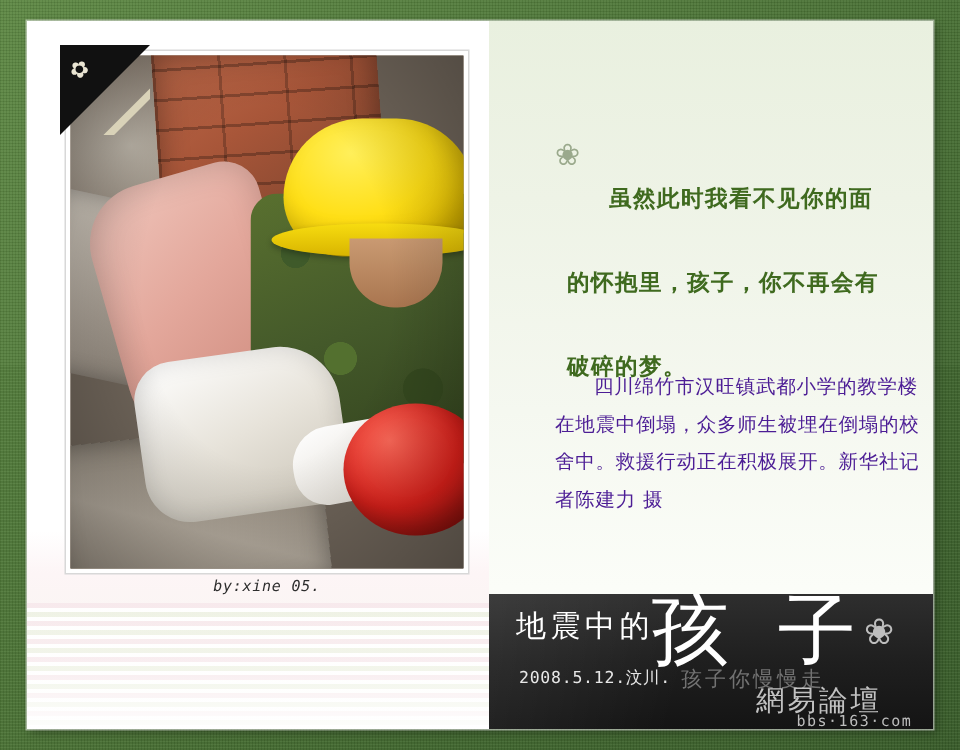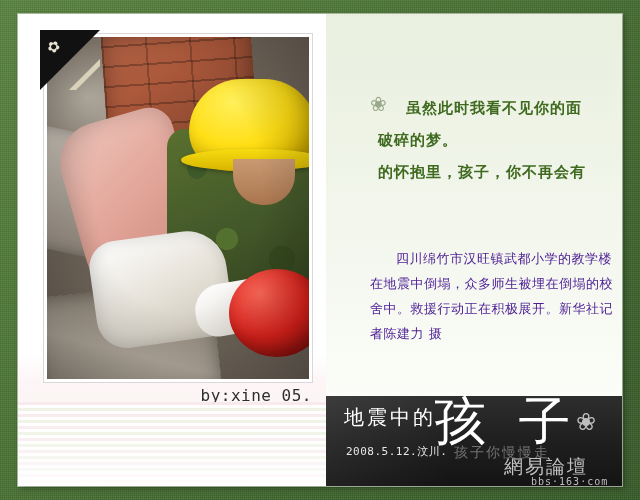--- a/index.html
+++ b/index.html
@@ -214,25 +214,26 @@
     line-height: 1;
     transform: rotate(-45deg);
   }
 
   
   .photo-caption {
     position: absolute;
     left: 26px;
     top: 372px;
     width: 268px;
-    text-align: right;
+    text-align: center;
     font-family: "DejaVu Sans Mono", monospace;
-    font-size: 16px;
+    font-size: 10px;
     color: #2e2e2e;
     letter-spacing: 0.5px;
+    font-style: italic;
   }
 
   
   .stripes {
     position: absolute;
     left: 0;
     top: 388px;
     width: 308px;
     height: 84px;
     background: repeating-linear-gradient(
@@ -266,21 +267,21 @@
     left: 388px;
     top: 78px;
     width: 212px;
     font-family: "DejaVu Sans", sans-serif;
     font-size: 15px;
     line-height: 32px;
     color: #3f6a1f;
     font-weight: bold;
     letter-spacing: 1px;
   }
-  .poem .ln { display: block; }
+  .poem .ln { display: block; margin-top: 24px; }
   .poem .ln.indent { margin-left: -28px; }
 
   .body-text {
     position: absolute;
     left: 352px;
     top: 232px;
     width: 248px;
     font-family: "DejaVu Sans", sans-serif;
     font-size: 13px;
     line-height: 25px;
@@ -410,22 +411,22 @@
 
     <div class="photo-caption">by:xine  05.</div>
 
     <div class="stripes"></div>
     <div class="stripes-fade"></div>
 
     <div class="bow-mark">❀</div>
 
     <div class="poem">
       <span class="ln">虽然此时我看不见你的面</span>
+      <span class="ln indent">的怀抱里，孩子，你不再会有</span>
       <span class="ln indent">破碎的梦。</span>
-      <span class="ln indent">的怀抱里，孩子，你不再会有</span>
     </div>
 
     <div class="body-text">四川绵竹市汉旺镇武都小学的教学楼在地震中倒塌，众多师生被埋在倒塌的校舍中。救援行动正在积极展开。新华社记者陈建力 摄</div>
 
     <div class="title-strip">
       <div class="title-cn-small">地震中的</div>
       <div class="title-cn-big">孩 子</div>
       <div class="title-date">2008.5.12.汶川.</div>
       <div class="title-sub-cn">孩子你慢慢走</div>
       <div class="brand-cn">網易論壇</div>

